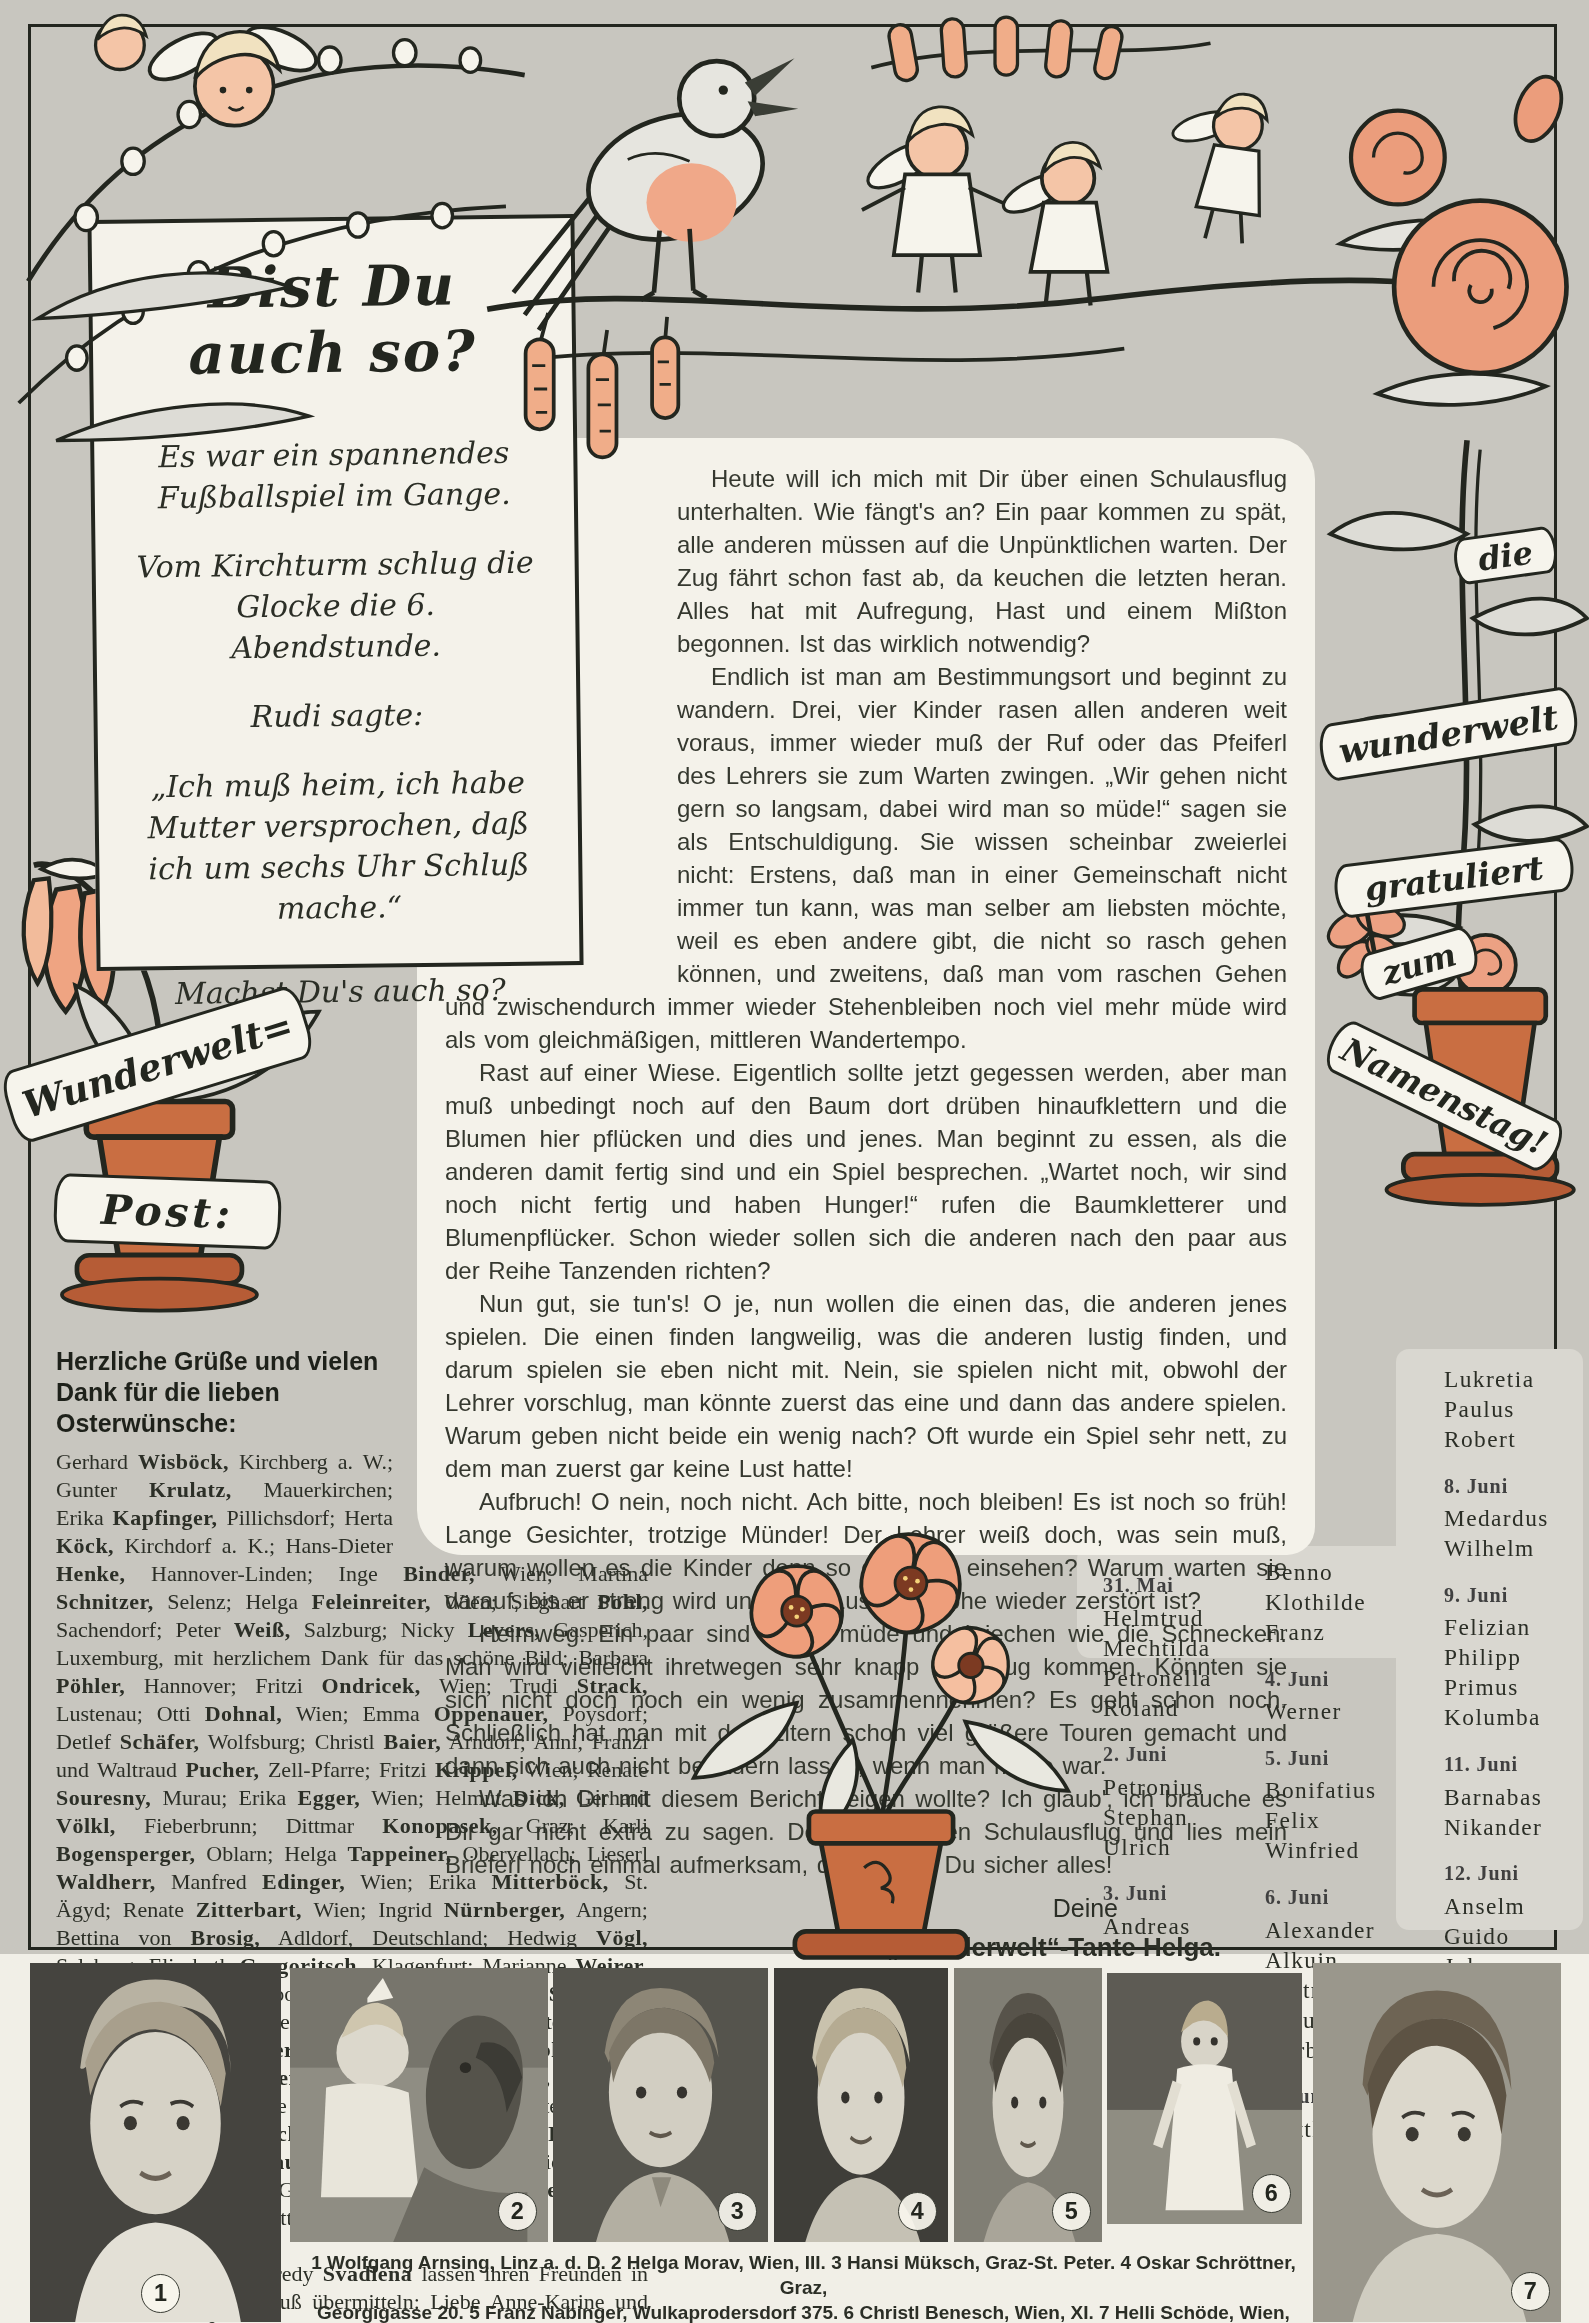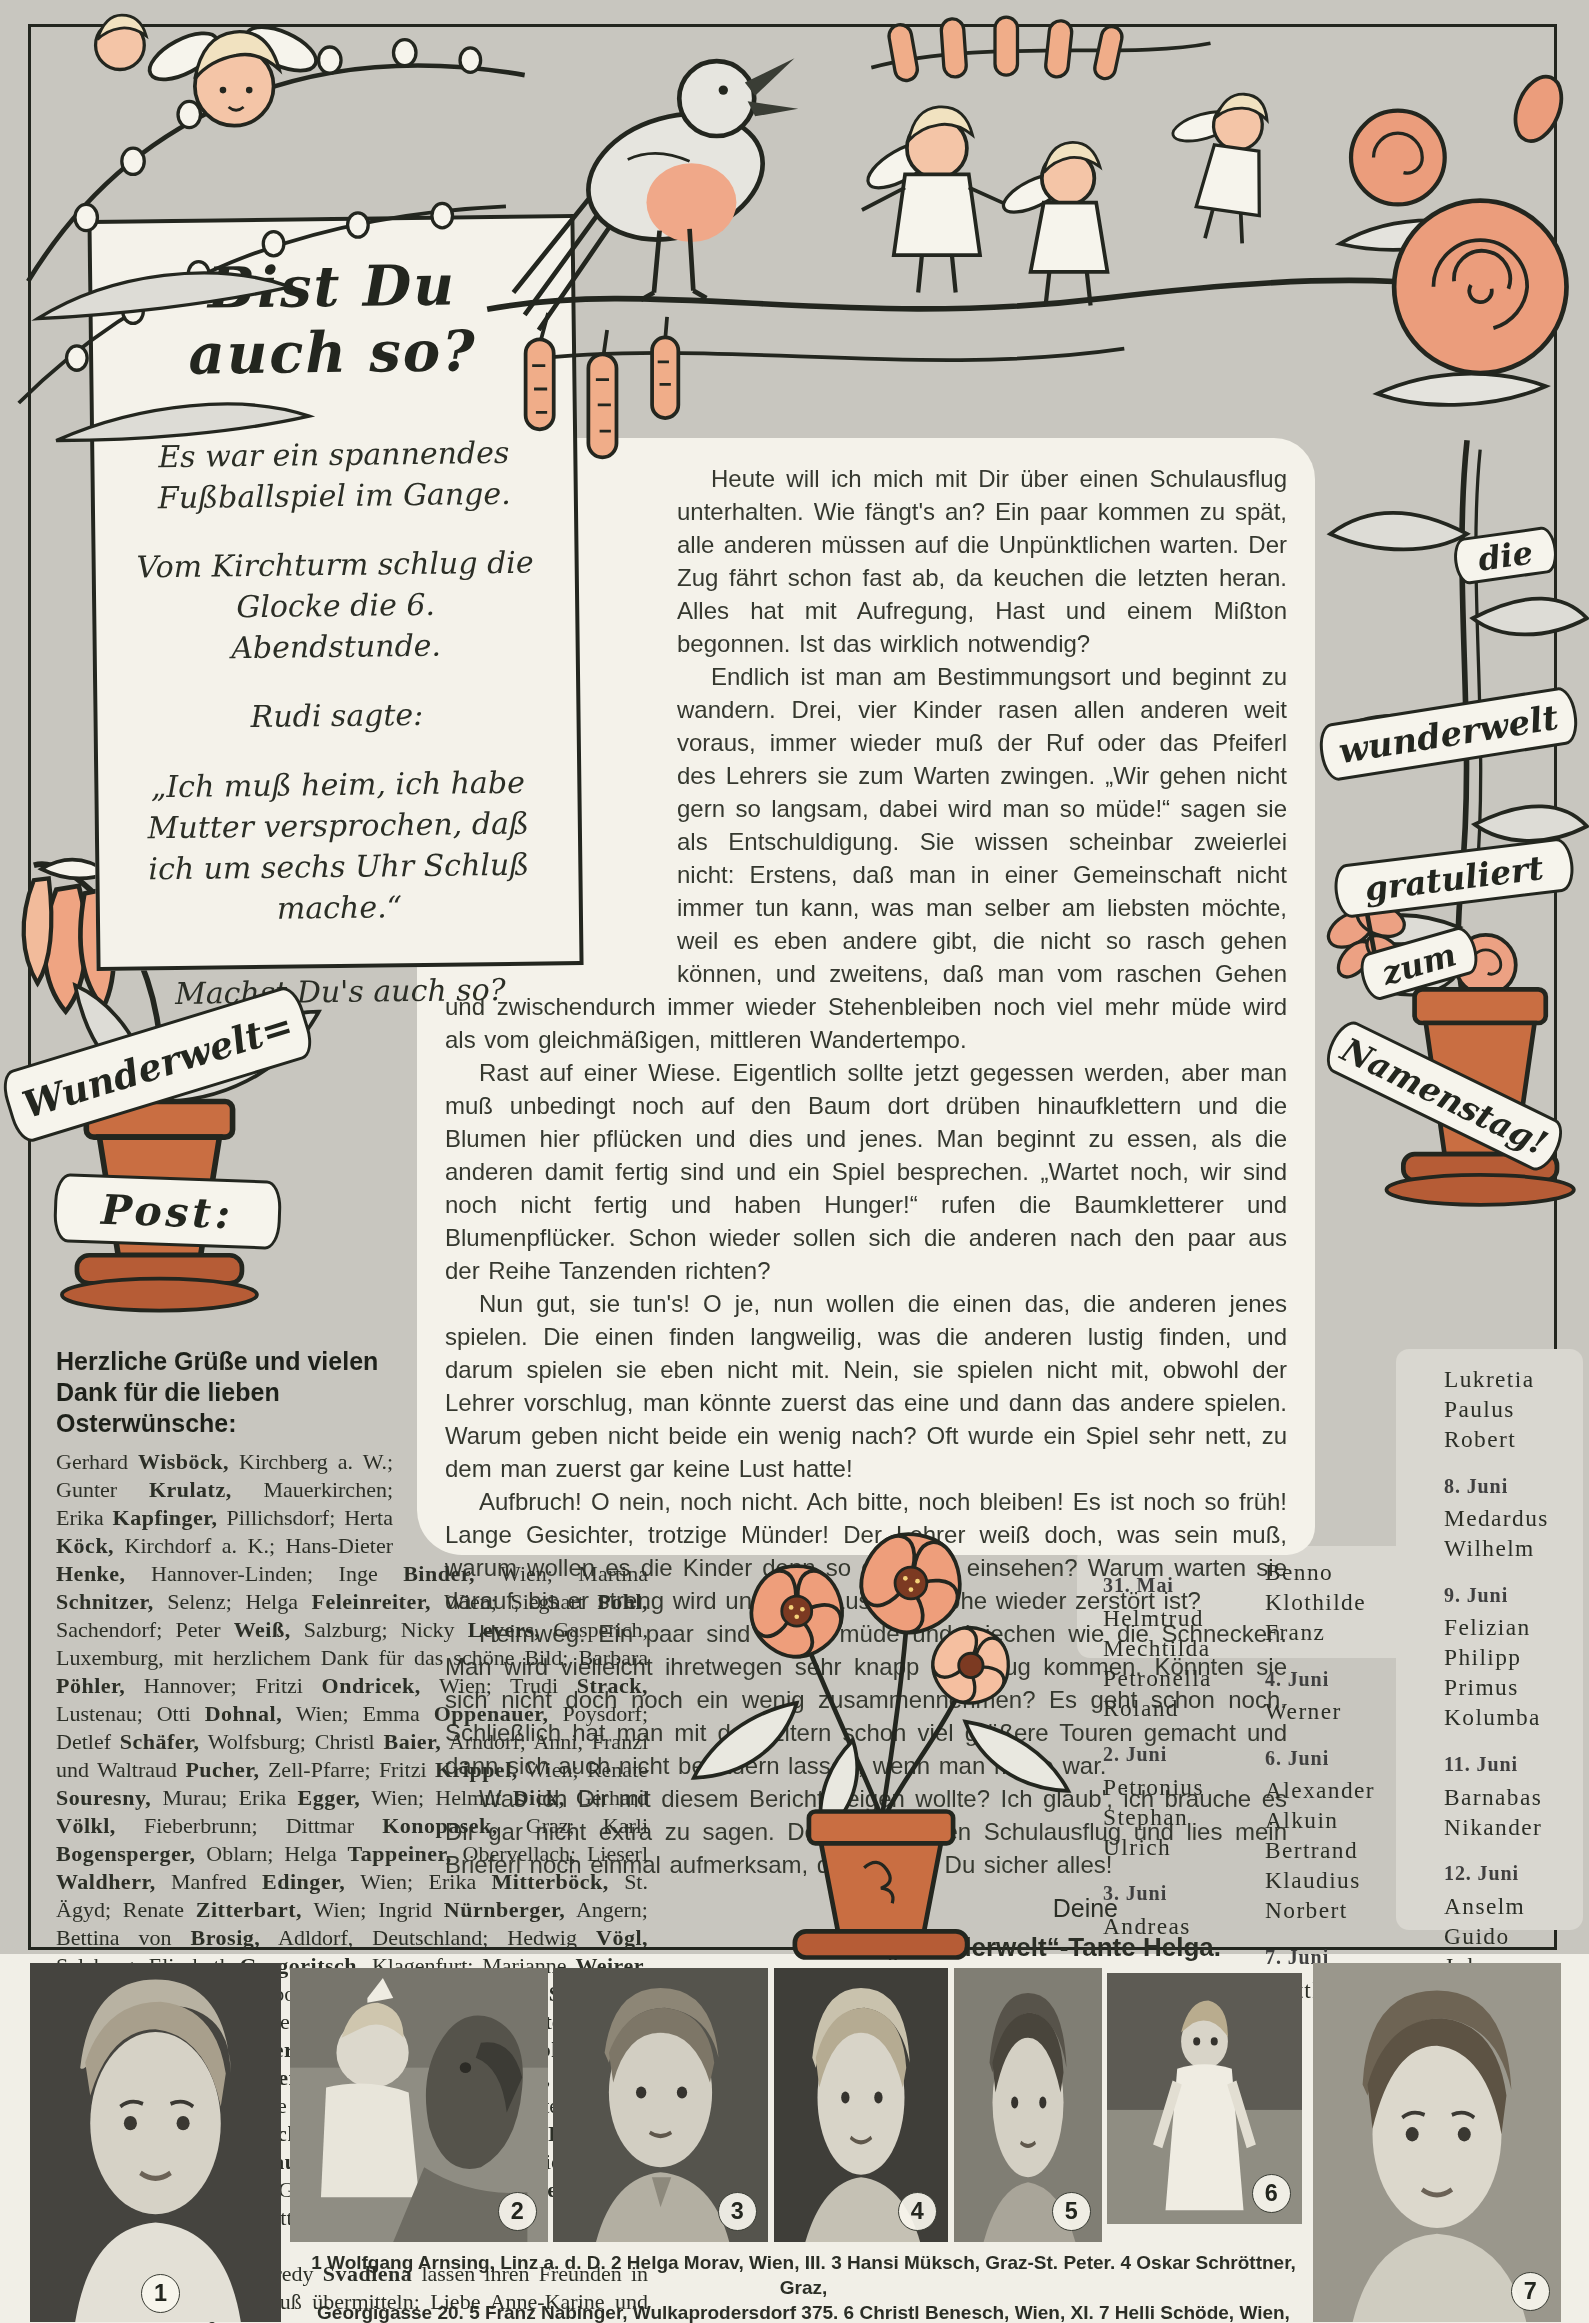--- a/index.html
+++ b/index.html
@@ -165,20 +165,26 @@
   </div>
 <div class="nd-col" style="left:1265px;top:1557px;width:159px;">
     <div class="nd-block">
       <div class="nd-name">Benno</div>
       <div class="nd-name">Klothilde</div>
       <div class="nd-name">Franz</div>
     </div>
     <div class="nd-block">
       <div class="nd-date">4. Juni</div>
       <div class="nd-name">Werner</div>
+    </div>
+    <div class="nd-block">
+      <div class="nd-date">5. Juni</div>
+      <div class="nd-name">Bonifatius</div>
+      <div class="nd-name">Felix</div>
+      <div class="nd-name">Winfried</div>
     </div>
     <div class="nd-block">
       <div class="nd-date">6. Juni</div>
       <div class="nd-name">Alexander</div>
       <div class="nd-name">Alkuin</div>
       <div class="nd-name">Bertrand</div>
       <div class="nd-name">Klaudius</div>
       <div class="nd-name">Norbert</div>
     </div>
     <div class="nd-block">

